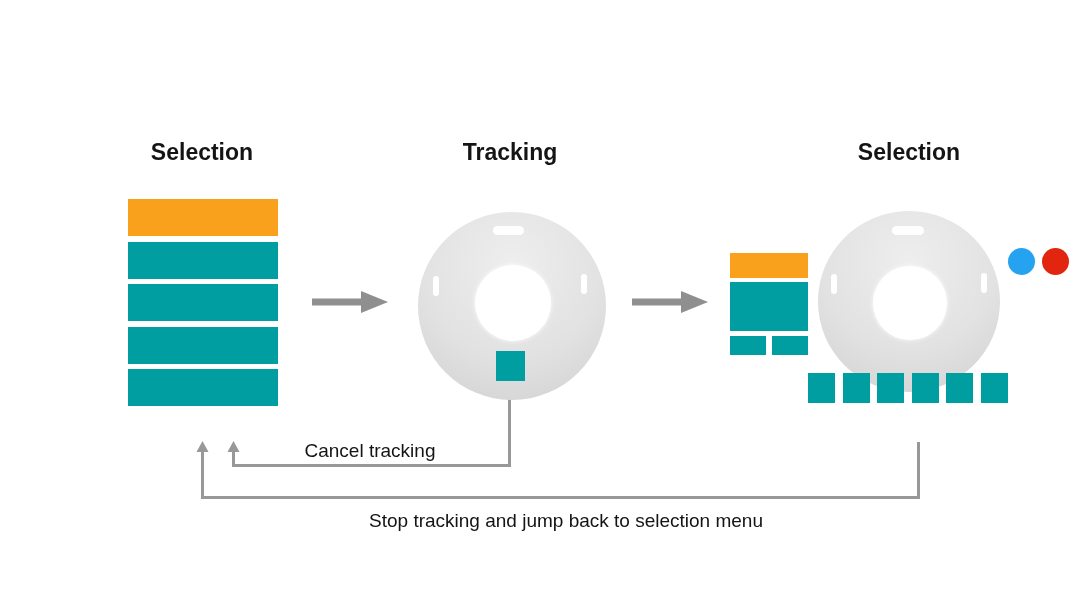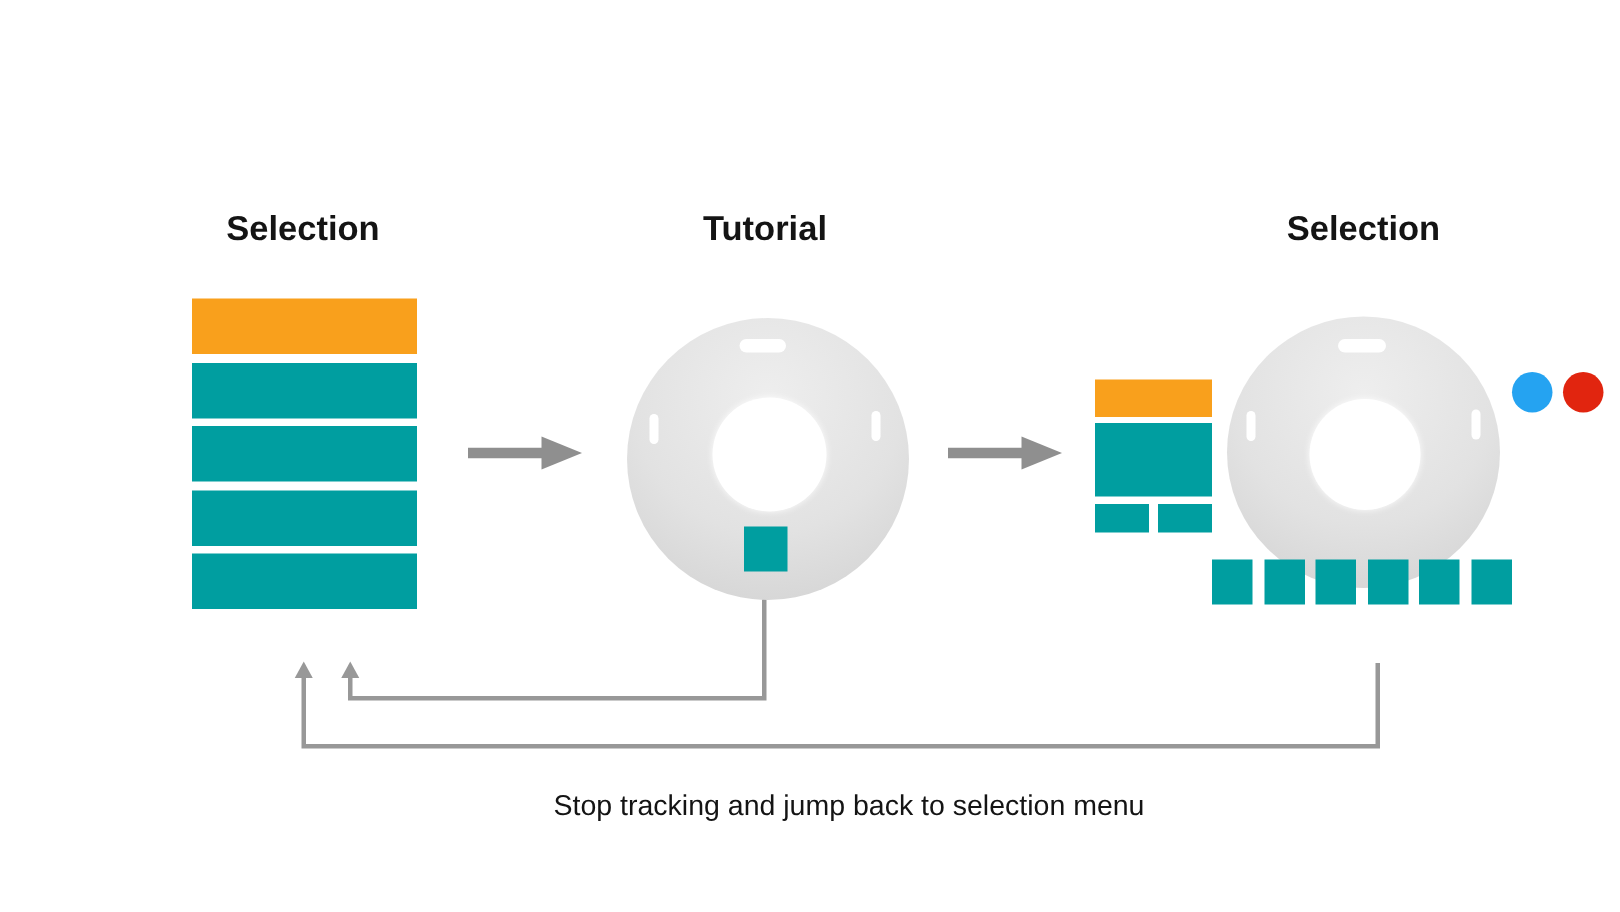--- a/index.html
+++ b/index.html
@@ -73,29 +73,29 @@
   .flow-head  { fill: var(--arrow-gray, #8F8F8F); }
   .fb-line { stroke: var(--line-gray, #989898); stroke-width: 3; fill: none; }
   .fb-head { fill: var(--line-gray, #989898); }
 
   
   .annotation {
     position: absolute; font-size: 19px; line-height: 22px;
     text-align: center; white-space: nowrap;
   }
   .label-cancel { left: 271px; top: 440px; width: 142px; }
-  .label-stop   { left: 288px; top: 527px; width: 500px; }
+  .label-stop   { left: 288px; top: 510px; width: 500px; }
 </style>
 </head>
 <body>
 
 <div class="slide">
 
   <h2 class="stage-title title-selection">Selection</h2>
-  <h2 class="stage-title title-tracking">Tutorial</h2>
+  <h2 class="stage-title title-tracking">Tracking</h2>
   <h2 class="stage-title title-tutorial">Selection</h2>
 
   <svg class="overlay" width="1080" height="608" viewBox="0 0 1080 608">
 
     <g>
       <line class="flow-shaft" x1="284" y1="302" x2="334" y2="302"></line>
       <polygon class="flow-head" points="333,291 360,302 333,313"></polygon>
     </g>
 
     <g>
@@ -145,15 +145,16 @@
 
   <div class="thumb-strip">
     <div class="thumb"></div>
     <div class="thumb"></div>
     <div class="thumb"></div>
     <div class="thumb"></div>
     <div class="thumb"></div>
     <div class="thumb"></div>
   </div>
 
+  <div class="annotation label-cancel">Cancel tracking</div>
   <div class="annotation label-stop">Stop tracking and jump back to selection menu</div>
 
 </div>
 
 </body></html>

